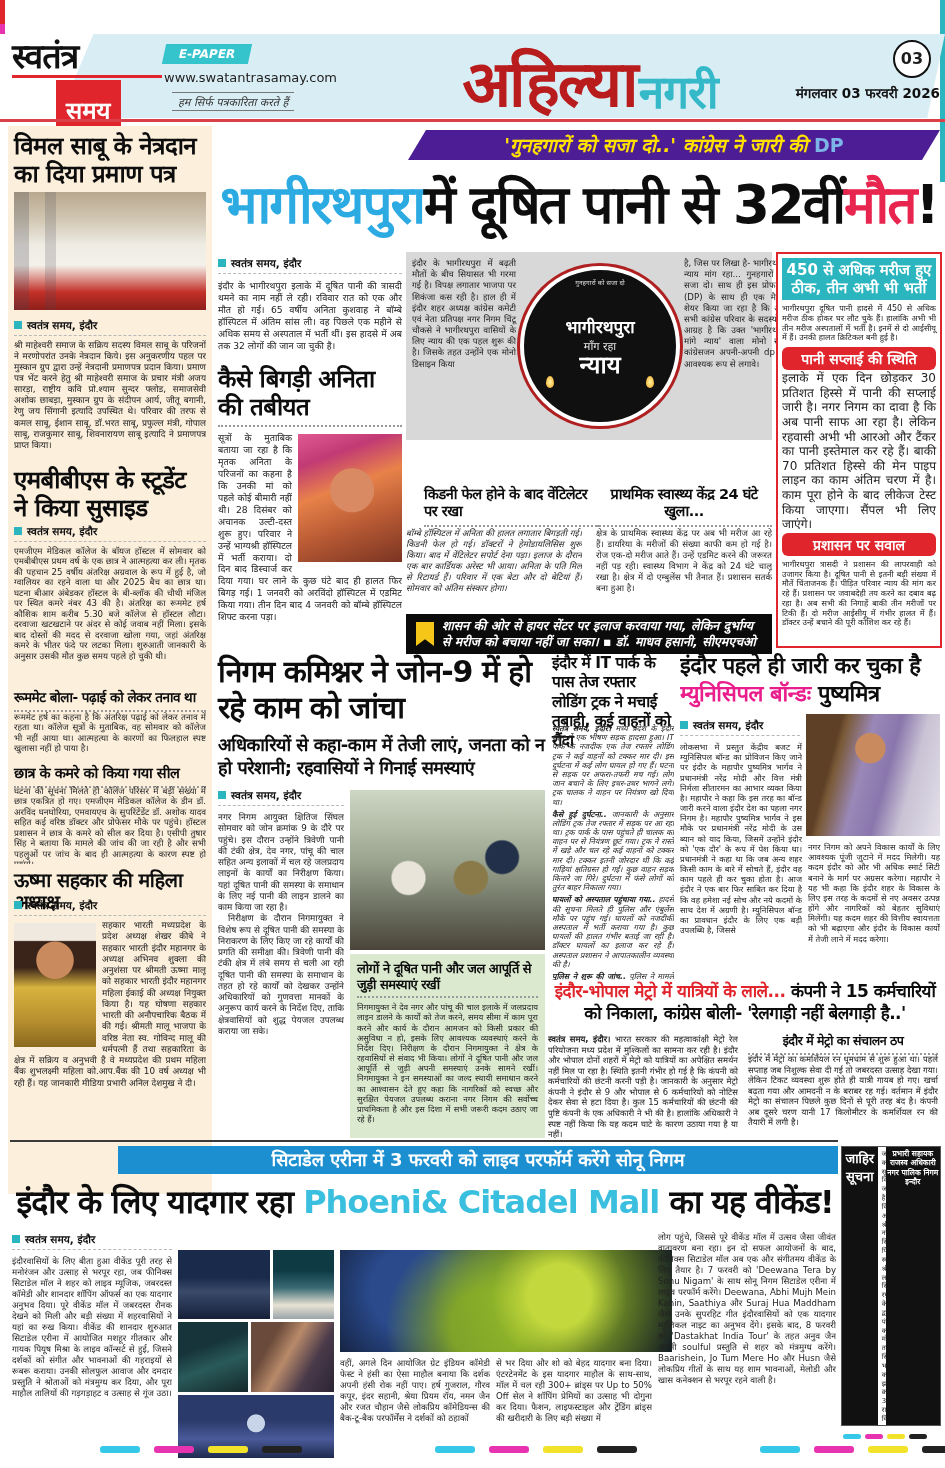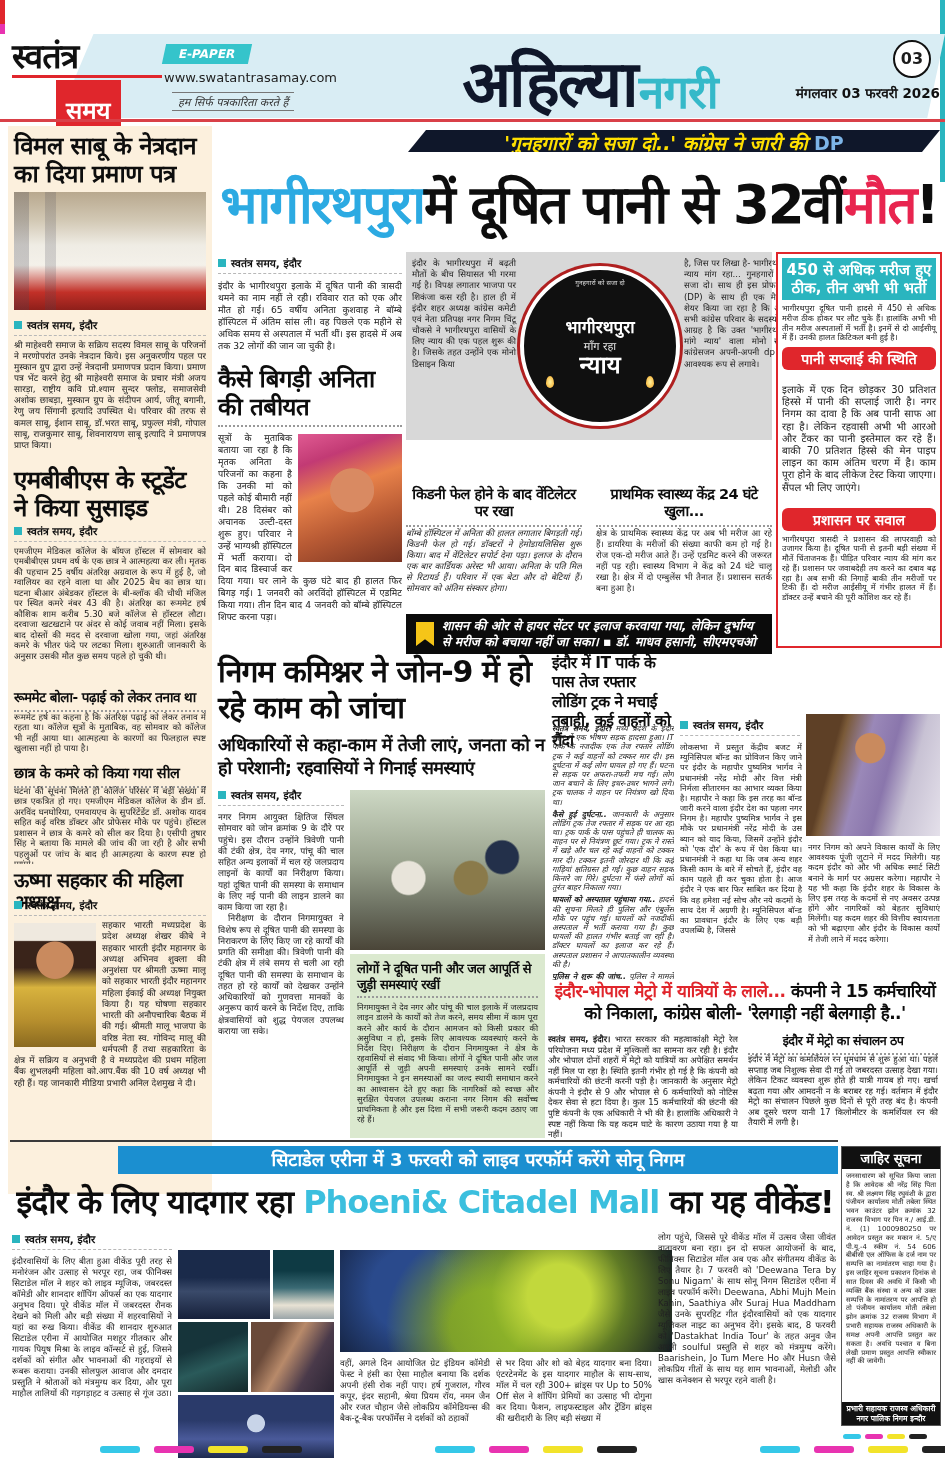--- a/index.html
+++ b/index.html
@@ -39,21 +39,21 @@
     <span style="display:inline-block;margin-left:44px;margin-top:2px;background:#e0262c;color:#fff;font-size:24px;font-weight:800;padding:16px 10px;line-height:1.25">समय</span>
   </div>
 
   <div class="abs" style="left:164px;top:44px;width:86px;height:20px;background:#35c4cb;color:#fff;font-size:12px;font-weight:800;text-align:center;line-height:20px;transform:skewX(-12deg)">
     <span>E-PAPER</span>
   </div>
   <div class="abs" style="left:164px;top:70px;font-size:13px;color:#222">www.swatantrasamay.com</div>
   <div class="abs" style="left:172px;top:92px;font-size:11px;font-style:italic;color:#333;border:1px solid #777;border-left:none;border-right:none;padding:1px 6px">हम सिर्फ पत्रकारिता करते हैं</div>
 
   <div class="abs" style="left:380px;top:38px;width:420px;height:78px;display:flex;align-items:flex-end;justify-content:center;gap:2px">
-    <span style="font-size:64px;font-weight:800;color:#0f172a;line-height:1;letter-spacing:-2px">अहिल्या</span>
+    <span style="font-size:64px;font-weight:800;color:#b91c1c;line-height:1;letter-spacing:-2px">अहिल्या</span>
     <span style="font-size:46px;font-weight:800;color:#35b9c9;line-height:1.05;letter-spacing:-1px">नगरी</span>
   </div>
 
   <div class="abs" style="left:893px;top:40px;width:34px;height:34px;border:2px solid #111;border-radius:50%;background:#fff;text-align:center;line-height:34px;font-size:16px;font-weight:800">
     <span>03</span>
   </div>
   <div class="abs" style="left:790px;top:84px;width:150px;font-size:13.5px;font-weight:700;text-align:right;color:#111">मंगलवार 03 फरवरी 2026</div>
 
   <div class="abs" style="left:0;top:119px;width:945px;height:2.5px;background:#d94048"></div>
 
@@ -85,21 +85,21 @@
     <span class="bsq"></span>
     <span>स्वतंत्र समय, इंदौर</span>
   </div>
   <div class="abs clip" style="left:14px;top:920px;width:192px;height:270px">
     <div class="photo" style="float:left;width:82px;height:124px;margin:3px 6px 2px 0;background:
          radial-gradient(circle at 50% 30%,#c98a5e 0 19%,transparent 20%),
          linear-gradient(180deg,#efe9df 0 14%,#3a241a 15% 36%,#d8b33e 52%,#b8902e 78%,#8a6a20 100%)"></div>
     <div class="bodytxt jt" style="font-size:8.8px;line-height:1.28">सहकार भारती मध्यप्रदेश के प्रदेश अध्यक्ष शेखर कीबे ने सहकार भारती इंदौर महानगर के अध्यक्ष अभिनव शुक्ला की अनुशंसा पर श्रीमती ऊष्मा मालू को सहकार भारती इंदौर महानगर महिला ईकाई की अध्यक्ष नियुक्त किया है। यह घोषणा सहकार भारती की अनौपचारिक बैठक में की गई। श्रीमती मालू भाजपा के वरिष्ठ नेता स्व. गोविन्द मालू की धर्मपत्नी हैं तथा सहकारिता के क्षेत्र में सक्रिय व अनुभवी है वे मध्यप्रदेश की प्रथम महिला बैंक शुभलक्ष्मी महिला को.आप.बैंक की 10 वर्ष अध्यक्ष भी रही हैं। यह जानकारी मीडिया प्रभारी अनिल देशमुख ने दी।</div>
   </div>
 
-  <div class="abs" style="left:408px;top:130px;width:532px;height:22px;background:#0f172a;clip-path:polygon(18px 0,100% 0,calc(100% - 18px) 100%,0 100%);display:flex;align-items:flex-start;justify-content:center">
+  <div class="abs" style="left:408px;top:130px;width:532px;height:30px;background:#4c1d95;clip-path:polygon(18px 0,100% 0,calc(100% - 18px) 100%,0 100%);display:flex;align-items:center;justify-content:center">
     <span style="font-size:19px;font-weight:800;font-style:italic;color:#ffe000">
       <span>'गुनहगारों को सजा दो..' कांग्रेस ने जारी की </span><span style="color:#7db5e8;font-style:normal">DP</span>
     </span>
   </div>
 
   <div class="abs" style="left:216px;top:160px;width:726px;height:88px;display:flex;align-items:center;justify-content:center;font-weight:800;font-size:53px;letter-spacing:-2px;line-height:1;white-space:nowrap">
     <span style="color:#2caae2">भागीरथपुरा</span>
       <span style="color:#0d0d0d"> में दूषित पानी से 32वीं </span>
       <span style="color:#e8254f">मौत</span>
       <span style="color:#0d0d0d">!</span>
@@ -128,39 +128,39 @@
           <span style="color:#e8e8e8;font-size:11px">माँग रहा</span>
           <span style="color:#fff;font-size:24px;font-weight:800;line-height:1">न्याय</span>
           <i style="position:absolute;left:22px;bottom:34px;width:8px;height:12px;border-radius:50% 50% 50% 50%/60% 60% 40% 40%;background:radial-gradient(#fff3a0,#f5a623)"></i>
           <i style="position:absolute;right:22px;bottom:34px;width:8px;height:12px;border-radius:50% 50% 50% 50%/60% 60% 40% 40%;background:radial-gradient(#fff3a0,#f5a623)"></i>
         </div>
       </div>
       <div class="bodytxt jt" style="flex:0 0 104px;font-size:8.6px;line-height:1.3;color:#1a1a1a">है, जिस पर लिखा है- भागीरथपुरा न्याय मांग रहा... गुनहगारों को सजा दो। साथ ही इस प्रोफाइल (DP) के साथ ही एक मैसेज शेयर किया जा रहा है कि आप सभी कांग्रेस परिवार के सदस्यों से आग्रह है कि उक्त 'भागीरथपुरा मांगे न्याय' वाला मोनो सभी कांग्रेसजन अपनी-अपनी dp पर आवश्यक रूप से लगावे।</div>
     </div>
   </div>
 
-  <div class="abs headblk dotted-under" style="left:406px;top:486px;width:176px;font-size:14.5px;text-align:center;line-height:1.2">किडनी फेल होने के बाद वेंटिलेटर पर रखा</div>
+  <div class="abs headblk dotted-under" style="left:424px;top:486px;width:176px;font-size:14.5px;text-align:left;line-height:1.2">किडनी फेल होने के बाद वेंटिलेटर पर रखा</div>
   <div class="abs bodytxt jt clip" style="left:406px;top:528px;width:176px;height:80px;font-size:8.6px;font-style:italic;line-height:1.28">बॉम्बे हॉस्पिटल में अनिता की हालत लगातार बिगड़ती गई। किडनी फेल हो गई। डॉक्टरों ने हेमोडायलिसिस शुरू किया। बाद में वेंटिलेटर सपोर्ट देना पड़ा। इलाज के दौरान एक बार कार्डियक अरेस्ट भी आया। अनिता के पति मिल से रिटायर्ड हैं। परिवार में एक बेटा और दो बेटियां हैं। सोमवार को अंतिम संस्कार होगा।</div>
   <div class="abs headblk dotted-under" style="left:596px;top:486px;width:176px;font-size:14.5px;text-align:center;line-height:1.2">प्राथमिक स्वास्थ्य केंद्र 24 घंटे खुला...</div>
   <div class="abs bodytxt jt clip" style="left:596px;top:528px;width:176px;height:80px;font-size:8.6px;line-height:1.28">क्षेत्र के प्राथमिक स्वास्थ्य केंद्र पर अब भी मरीज आ रहे हैं। डायरिया के मरीजों की संख्या काफी कम हो गई है। रोज एक-दो मरीज आते हैं। उन्हें एडमिट करने की जरूरत नहीं पड़ रही। स्वास्थ्य विभाग ने केंद्र को 24 घंटे चालू रखा है। क्षेत्र में दो एम्बुलेंस भी तैनात हैं। प्रशासन सतर्क बना हुआ है।</div>
 
   <div class="abs" style="left:406px;top:614px;width:366px;height:40px;background:#0b0b0b;display:flex;align-items:center;gap:8px;padding:0 10px;box-sizing:border-box">
     <i style="flex:0 0 auto;width:18px;height:24px;background:#f5c518;clip-path:polygon(0 0,100% 0,100% 100%,50% 72%,0 100%)"></i>
     <div style="color:#fff;font-size:12.5px;font-style:italic;font-weight:700;line-height:1.25">
       <span>शासन की ओर से हायर सेंटर पर इलाज करवाया गया, लेकिन दुर्भाग्य से मरीज को बचाया नहीं जा सका।</span>
       <span style="color:#fff">▪</span>
       <span>डॉ. माधव हसानी, सीएमएचओ</span>
     </div>
   </div>
 
   <div class="abs" style="left:776px;top:252px;width:166px;height:396px;border:2px solid #e0262c;background:#fff;box-sizing:border-box;padding:4px;overflow:hidden">
     <div class="tealhead" style="font-size:15px;line-height:1.2;padding:3px 2px">450 से अधिक मरीज हुए ठीक, तीन अभी भी भर्ती</div>
     <div class="bodytxt jt" style="font-size:8px;line-height:1.22;margin:4px 0">भागीरथपुरा दूषित पानी हादसे में 450 से अधिक मरीज ठीक होकर घर लौट चुके हैं। हालांकि अभी भी तीन मरीज अस्पतालों में भर्ती है। इनमें से दो आईसीयू में हैं। उनकी हालत क्रिटिकल बनी हुई है।</div>
     <div class="redhead" style="font-size:14px;padding:2px 0">पानी सप्लाई की स्थिति</div>
-    <div class="bodytxt jt" style="font-size:10px;line-height:1.22;margin:14px 0">इलाके में एक दिन छोड़कर 30 प्रतिशत हिस्से में पानी की सप्लाई जारी है। नगर निगम का दावा है कि अब पानी साफ आ रहा है। लेकिन रहवासी अभी भी आरओ और टैंकर का पानी इस्तेमाल कर रहे हैं। बाकी 70 प्रतिशत हिस्से की मेन पाइप लाइन का काम अंतिम चरण में है। काम पूरा होने के बाद लीकेज टेस्ट किया जाएगा। सैंपल भी लिए जाएंगे।</div>
+    <div class="bodytxt jt" style="font-size:12px;line-height:1.22;margin:1px 0">इलाके में एक दिन छोड़कर 30 प्रतिशत हिस्से में पानी की सप्लाई जारी है। नगर निगम का दावा है कि अब पानी साफ आ रहा है। लेकिन रहवासी अभी भी आरओ और टैंकर का पानी इस्तेमाल कर रहे हैं। बाकी 70 प्रतिशत हिस्से की मेन पाइप लाइन का काम अंतिम चरण में है। काम पूरा होने के बाद लीकेज टेस्ट किया जाएगा। सैंपल भी लिए जाएंगे।</div>
     <div class="redhead" style="font-size:14px;padding:2px 0">प्रशासन पर सवाल</div>
     <div class="bodytxt jt" style="font-size:8px;line-height:1.22;margin:4px 0">भागीरथपुरा त्रासदी ने प्रशासन की लापरवाही को उजागर किया है। दूषित पानी से इतनी बड़ी संख्या में मौतें चिंताजनक हैं। पीड़ित परिवार न्याय की मांग कर रहे हैं। प्रशासन पर जवाबदेही तय करने का दबाव बढ़ रहा है। अब सभी की निगाहें बाकी तीन मरीजों पर टिकी हैं। दो मरीज आईसीयू में गंभीर हालत में हैं। डॉक्टर उन्हें बचाने की पूरी कोशिश कर रहे हैं।</div>
   </div>
 
   <div class="abs headblk" style="left:218px;top:654px;width:327px;font-size:30px;line-height:1.2;letter-spacing:-1px">निगम कमिश्नर ने जोन-9 में हो रहे काम को जांचा</div>
   <div class="abs headblk" style="left:218px;top:734px;width:327px;font-size:18px;line-height:1.25;font-weight:700">अधिकारियों से कहा-काम में तेजी लाएं, जनता को न हो परेशानी; रहवासियों ने गिनाई समस्याएं</div>
   <div class="abs byline" style="left:218px;top:788px;width:126px">
     <span class="bsq"></span>
     <span>स्वतंत्र समय, इंदौर</span>
   </div>
@@ -187,40 +187,43 @@
       <b>कैसे हुई दुर्घटना..</b> <span>जानकारी के अनुसार लोडिंग ट्रक तेज रफ्तार में सड़क पर आ रहा था। ट्रक पार्क के पास पहुंचते ही चालक का वाहन पर से नियंत्रण छूट गया। ट्रक ने रास्ते में खड़े और चल रहे कई वाहनों को टक्कर मार दी। टक्कर इतनी जोरदार थी कि कई गाड़ियां क्षतिग्रस्त हो गईं। कुछ वाहन सड़क किनारे जा गिरे। दुर्घटना में फंसे लोगों को तुरंत बाहर निकाला गया।</span>
     </div>
     <div class="bodytxt jt" style="font-size:7.8px;line-height:1.18;margin-top:3px">
       <b>घायलों को अस्पताल पहुंचाया गया..</b> <span>हादसे की सूचना मिलते ही पुलिस और एंबुलेंस मौके पर पहुंच गई। घायलों को नजदीकी अस्पताल में भर्ती कराया गया है। कुछ घायलों की हालत गंभीर बताई जा रही है। डॉक्टर घायलों का इलाज कर रहे हैं। अस्पताल प्रशासन ने आपातकालीन व्यवस्था की है।</span>
     </div>
     <div class="bodytxt jt" style="font-size:7.8px;line-height:1.18;margin-top:3px">
       <b>पुलिस ने शुरू की जांच..</b> <span>पुलिस ने मामले की जांच शुरू कर दी है। ट्रक चालक को हिरासत में ले लिया गया है। उससे पूछताछ जारी है।</span>
     </div>
   </div>
 
+  <div class="abs headblk clip" style="left:680px;top:652px;width:262px;height:62px;font-size:22px;line-height:1.25;text-align:left">
+    <span>इंदौर पहले ही जारी कर चुका है </span><span style="color:#e91e8c">म्युनिसिपल बॉन्डः</span><span> पुष्यमित्र</span>
+  </div>
   <div class="abs byline" style="left:680px;top:718px;width:120px">
     <span class="bsq"></span>
     <span>स्वतंत्र समय, इंदौर</span>
   </div>
   <div class="abs photo" style="left:806px;top:714px;width:134px;height:122px;background:
        radial-gradient(circle at 48% 28%,#c98a5e 0 13%,transparent 14%),
        linear-gradient(105deg,#5e4026 0 22%,#7a5a38 26%,#9a88b8 42%,#8a76ac 58%,#c8c2d4 74%,#e4e0ea 100%)"></div>
   <div class="abs bodytxt jt clip" style="left:680px;top:742px;width:122px;height:230px;font-size:8.2px;line-height:1.24">लोकसभा में प्रस्तुत केंद्रीय बजट में म्युनिसिपल बॉन्ड का प्रोविजन किए जाने पर इंदौर के महापौर पुष्यमित्र भार्गव ने प्रधानमंत्री नरेंद्र मोदी और वित्त मंत्री निर्मला सीतारमन का आभार व्यक्त किया है। महापौर ने कहा कि इस तरह का बॉन्ड जारी करने वाला इंदौर देश का पहला नगर निगम है। महापौर पुष्यमित्र भार्गव ने इस मौके पर प्रधानमंत्री नरेंद्र मोदी के उस ब्यान को याद किया, जिसमें उन्होंने इंदौर को 'एक दौर' के रूप में पेश किया था। प्रधानमंत्री ने कहा था कि जब अन्य शहर किसी काम के बारे में सोचते हैं, इंदौर वह काम पहले ही कर चुका होता है। आज इंदौर ने एक बार फिर साबित कर दिया है कि वह हमेशा नई सोच और नये कदमों के साथ देश में अग्रणी है। म्युनिसिपल बॉन्ड का प्रावधान इंदौर के लिए एक बड़ी उपलब्धि है, जिससे</div>
   <div class="abs bodytxt jt clip" style="left:808px;top:842px;width:132px;height:130px;font-size:8.2px;line-height:1.24">नगर निगम को अपने विकास कार्यों के लिए आवश्यक पूंजी जुटाने में मदद मिलेगी। यह कदम इंदौर को और भी अधिक स्मार्ट सिटी बनाने के मार्ग पर अग्रसर करेगा। महापौर ने यह भी कहा कि इंदौर शहर के विकास के लिए इस तरह के कदमों से नए अवसर उत्पन्न होंगे और नागरिकों को बेहतर सुविधाएं मिलेंगी। यह कदम शहर की वित्तीय स्वायत्तता को भी बढ़ाएगा और इंदौर के विकास कार्यों में तेजी लाने में मदद करेगा।</div>
 
   <div class="abs headblk clip" style="left:548px;top:980px;width:394px;height:48px;font-size:17px;line-height:1.3;text-align:center">
     <span style="color:#e0262c">इंदौर-भोपाल मेट्रो में यात्रियों के लाले...</span><span> कंपनी ने 15 कर्मचारियों को निकाला, कांग्रेस बोली- 'रेलगाड़ी नहीं बेलगाड़ी है..'</span>
   </div>
   <div class="abs bodytxt jt clip" style="left:548px;top:1034px;width:190px;height:106px;font-size:8.4px;line-height:1.26">
     <b>स्वतंत्र समय, इंदौर। </b><span>भारत सरकार की महत्वाकांक्षी मेट्रो रेल परियोजना मध्य प्रदेश में मुश्किलों का सामना कर रही है। इंदौर और भोपाल दोनों शहरों में मेट्रो को यात्रियों का अपेक्षित समर्थन नहीं मिल पा रहा है। स्थिति इतनी गंभीर हो गई है कि कंपनी को कर्मचारियों की छंटनी करनी पड़ी है। जानकारी के अनुसार मेट्रो कंपनी ने इंदौर से 9 और भोपाल से 6 कर्मचारियों को नोटिस देकर सेवा से हटा दिया है। कुल 15 कर्मचारियों की छंटनी की पुष्टि कंपनी के एक अधिकारी ने भी की है। हालांकि अधिकारी ने स्पष्ट नहीं किया कि यह कदम घाटे के कारण उठाया गया है या नहीं।</span>
   </div>
   <div class="abs headblk dotted-under" style="left:748px;top:1032px;width:190px;font-size:12.5px;text-align:center">इंदौर में मेट्रो का संचालन ठप</div>
   <div class="abs bodytxt jt clip" style="left:748px;top:1054px;width:190px;height:86px;font-size:8.4px;line-height:1.26">इंदौर में मेट्रो का कमर्शियल रन धूमधाम से शुरू हुआ था। पहले सप्ताह जब निशुल्क सेवा दी गई तो जबरदस्त उत्साह देखा गया। लेकिन टिकट व्यवस्था शुरू होते ही यात्री गायब हो गए। खर्चा बढ़ता गया और आमदनी न के बराबर रह गई। वर्तमान में इंदौर मेट्रो का संचालन पिछले कुछ दिनों से पूरी तरह बंद है। कंपनी अब दूसरे चरण यानी 17 किलोमीटर के कमर्शियल रन की तैयारी में लगी है।</div>
 
-  <div class="abs" style="left:841px;top:1146px;width:100px;height:280px;border:1.5px solid #555;background:#fff;box-sizing:border-box;display:flex;flex-direction:column;overflow:hidden">
+  <div class="abs" style="left:841px;top:1146px;width:100px;height:280px;border:1.5px solid #555;background:#fff;box-sizing:border-box;display:flex;overflow:hidden">
     <div style="background:#111;color:#fff;font-size:13px;font-weight:800;text-align:center;padding:2px 0">जाहिर सूचना</div>
     <div class="bodytxt jt" style="font-size:6.9px;line-height:1.28;padding:3px 4px;flex:1;overflow:hidden">जनसाधारण को सूचित किया जाता है कि आवेदक श्री नरेंद्र सिंह पिता स्व. श्री लक्ष्मण सिंह रघुवंशी के द्वारा पंजीयन कार्यालय मोती तबेला स्थित भवन काउंटर झोन क्रमांक 32 राजस्व विभाग पर पिन न./ आई.डी. नं. (1) 1000980250 पर आवेदन प्रस्तुत कर मकान नं. 5/ए पी.यू.-4 स्कीम नं. 54 606 बीबीसी एल ऑफिस के दर्ज नाम पर सम्पत्ति का नामांतरण चाहा गया है। इस जाहिर सूचना प्रकाशन दिनांक से सात दिवस की अवधि में किसी भी व्यक्ति बैंक संस्था व अन्य को उक्त सम्पत्ति के नामांतरण पर आपत्ति हो तो पंजीयन कार्यालय मोती तबेला झोन क्रमांक 32 राजस्व विभाग में प्रभारी सहायक राजस्व अधिकारी के समक्ष अपनी आपत्ति प्रस्तुत कर सकता है। अवधि पश्चात व बिना लेखी प्रमाण प्रस्तुत आपत्ति स्वीकार नहीं की जावेगी।</div>
     <div style="background:#111;color:#fff;font-size:7.6px;font-weight:700;text-align:center;padding:2px 1px;line-height:1.25">
       <span style="display:block">प्रभारी सहायक राजस्व अधिकारी</span>
       <span style="display:block">नगर पालिक निगम इन्दौर</span>
     </div>
   </div>
   <div class="abs cmyk" style="left:843px;top:1434px;gap:4px">
     <i class="c1" style="width:18px;height:5px"></i>
       <i class="c2" style="width:18px;height:5px"></i>

